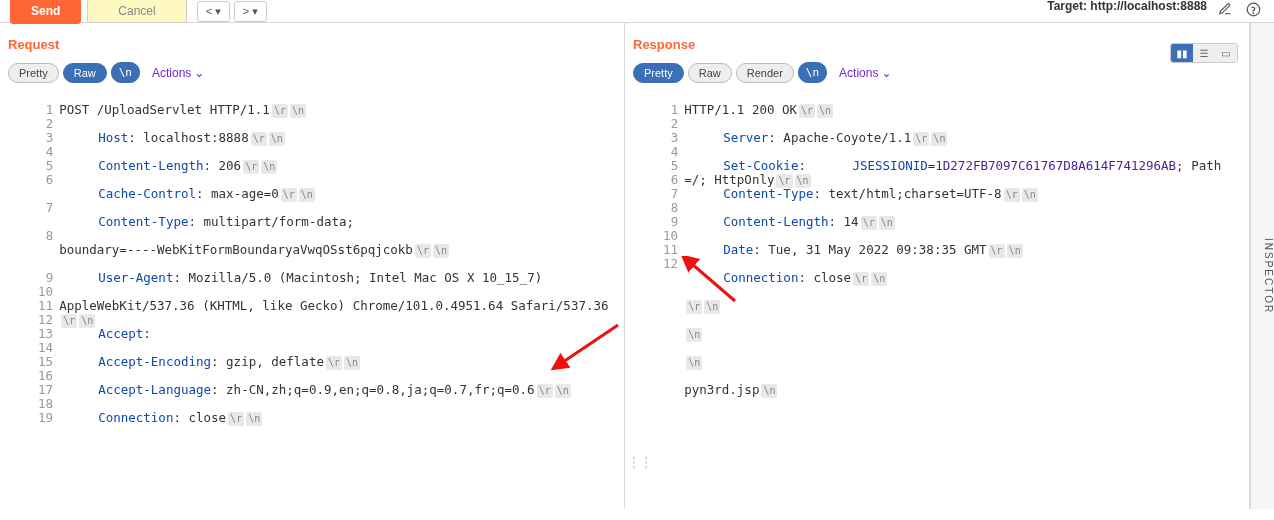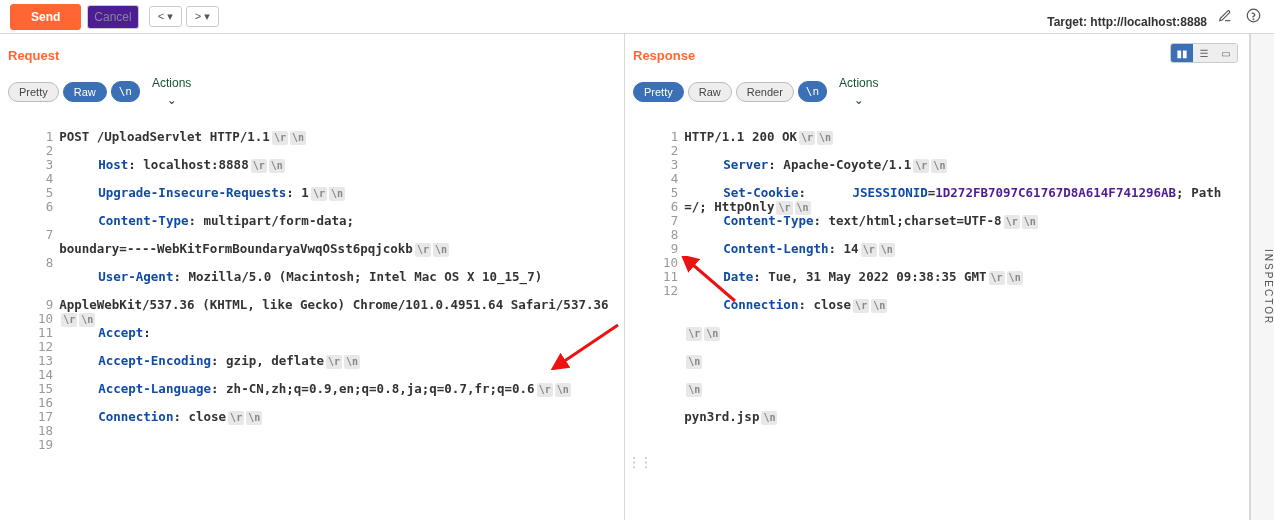--- a/index.html
+++ b/index.html
@@ -1,38 +1,38 @@
 <!DOCTYPE html>
 <html><head>
 <meta charset="utf-8">
 <style>
 * { box-sizing: border-box; margin: 0; padding: 0; }
 body { font-family: Arial, Helvetica, sans-serif; font-size: 12px; background: #fff; color: #333; width: 1274px; height: 520px; overflow: hidden; position: relative; }
-.toolbar { display: flex; align-items: center; padding: 5px 10px; border-bottom: 1px solid #d8d8d8; height: 34px; }
-.btn { border: 1px solid #ccc; border-radius: 3px; padding: 4px 6px; font-size: 12px; cursor: pointer; background: #4c1d95; margin-right: 6px; display: inline-flex; align-items: center; }
+.toolbar { display: flex; align-items: center; padding: 5px 10px; border-bottom: 1px solid #d8d8d8; height: 23px; }
+.btn { border: 1px solid #ccc; border-radius: 3px; padding: 4px 30px; font-size: 12px; cursor: pointer; background: #fef9c3; margin-right: 6px; display: inline-flex; align-items: center; }
 .btn.send { background: #ff6633; color: #fff; border-color: #ff6633; font-weight: bold; padding: 5px 20px; }
 .btn.cancel { color: #888; }
 .nav-group { display: flex; gap: 4px; margin-left: 4px; }
 .nav-btn { border: 1px solid #ccc; border-radius: 3px; padding: 3px 8px; font-size: 11px; cursor: pointer; background: #fff; color: #555; display: inline-flex; align-items: center; }
-.target-area { margin-left: auto; display: flex; align-items: flex-end; font-size: 12px; gap: 8px; }
+.target-area { margin-left: auto; display: flex; align-items: flex-start; font-size: 12px; gap: 8px; }
 .target-area b { font-weight: bold; }
 .icon-btn { color: #666; cursor: pointer; padding: 3px; }
 .content { display: flex; height: calc(100% - 34px); }
 .panel { flex: 1; border-right: 1px solid #d8d8d8; padding: 10px 8px 0; display: flex; flex-direction: column; overflow: hidden; }
 .panel:last-child { border-right: none; }
 .panel-title { color: #ff6633; font-weight: bold; font-size: 13px; padding: 4px 0 10px 0; }
 .tabbar { display: flex; align-items: center; gap: 4px; margin-bottom: 6px; }
 .tab { border: 1px solid #bbb; border-radius: 10px; padding: 3px 10px; font-size: 11px; background: #eee; cursor: pointer; color: #444; }
 .tab.active { background: #3b6fb6; color: #fff; border-color: #3b6fb6; }
 .tab.small { padding: 3px 7px; font-family: monospace; }
-.actions { border: none; background: none; font-size: 12px; color: #14532d; cursor: pointer; padding: 3px 8px; display: inline-flex; align-items: center; gap: 3px; flex-direction: column; }
+.actions { border: none; background: none; font-size: 12px; color: #6d28d9; cursor: pointer; padding: 3px 8px; display: inline-flex; align-items: center; gap: 3px; }
 .code-area { font-family: Menlo, Monaco, monospace; font-size: 12.5px; line-height: 14px; white-space: pre; overflow: auto; flex: 1; display: flex; }
 .gutter { text-align: right; color: #999; padding-right: 6px; user-select: none; flex-shrink: 0; }
 .gutter div { height: 14px; }
-.code { flex: 1; position: relative; font-weight: bold; }
+.code { flex: 1; position: relative; }
 .code .row { height: 14px; display: block; white-space: pre-wrap; word-break: break-all; }
 .hdr { color: #0e4aa8; margin-left: 39px; }
 .ck { color: #4c1d95; }
 .nl { display: inline-block; background: #e8e8e8; color: #888; font-size: 10px; padding: 0 2px; margin-left: 2px; vertical-align: middle; border-radius: 2px; }
 .rightbar { width: 24px; border-left: 1px solid #d8d8d8; background: #f6f6f6; writing-mode: vertical-rl; text-align: center; font-size: 10px; letter-spacing: 2px; color: #555; padding-top: 20px; }
 .view-toggle { position: absolute; right: 36px; top: 43px; display: flex; border: 1px solid #ccc; border-radius: 3px; overflow: hidden; }
 .view-toggle div { width: 22px; height: 18px; display: flex; align-items: center; justify-content: center; background: #eee; cursor: pointer; color: #666; font-size: 10px; }
 .view-toggle div.active { background: #3b6fb6; color: #fff; }
 .arrow { position: absolute; width: 80px; height: 50px; pointer-events: none; }
 .arrow svg { width: 100%; height: 100%; }
@@ -79,21 +79,22 @@
           <span>⌄</span>
         </button>
     </div>
     <div class="code-area">
       <div class="gutter">
 <div>1</div><div>2</div><div>3</div><div>4</div><div>5</div><div>6</div><div>&nbsp;</div><div>7</div><div>&nbsp;</div><div>8</div><div>&nbsp;</div><div>&nbsp;</div><div>9</div><div>10</div><div>11</div><div>12</div><div>13</div><div>14</div><div>15</div><div>16</div><div>17</div><div>18</div><div>19</div>
       </div>
       <div class="code">
 <span class="row">POST /UploadServlet HTTP/1.1<span class="nl">\r</span><span class="nl">\n</span></span>
 <span class="row"><span class="hdr">Host</span>: localhost:8888<span class="nl">\r</span><span class="nl">\n</span></span>
-<span class="row"><span class="hdr">Upgrade-Insecure-Requests</span>: 1<span class="nl">\r</span><span class="nl">\n</span></span>
+<span class="row"><span class="hdr">Content-Length</span>: 206<span class="nl">\r</span><span class="nl">\n</span></span>
+<span class="row"><span class="hdr">Cache-Control</span>: max-age=0<span class="nl">\r</span><span class="nl">\n</span></span>
 <span class="row"><span class="hdr">Content-Type</span>: multipart/form-data; </span>
 <span class="row">boundary=----WebKitFormBoundaryaVwqOSst6pqjcokb<span class="nl">\r</span><span class="nl">\n</span></span>
 <span class="row"><span class="hdr">User-Agent</span>: Mozilla/5.0 (Macintosh; Intel Mac OS X 10_15_7) </span>
 <span class="row">AppleWebKit/537.36 (KHTML, like Gecko) Chrome/101.0.4951.64 Safari/537.36<span class="nl">\r</span><span class="nl">\n</span></span>
 <span class="row"><span class="hdr">Accept</span>: </span>
 <span class="row"><span class="hdr">Accept-Encoding</span>: gzip, deflate<span class="nl">\r</span><span class="nl">\n</span></span>
 <span class="row"><span class="hdr">Accept-Language</span>: zh-CN,zh;q=0.9,en;q=0.8,ja;q=0.7,fr;q=0.6<span class="nl">\r</span><span class="nl">\n</span></span>
 <span class="row"><span class="hdr">Connection</span>: close<span class="nl">\r</span><span class="nl">\n</span></span>
 
 

